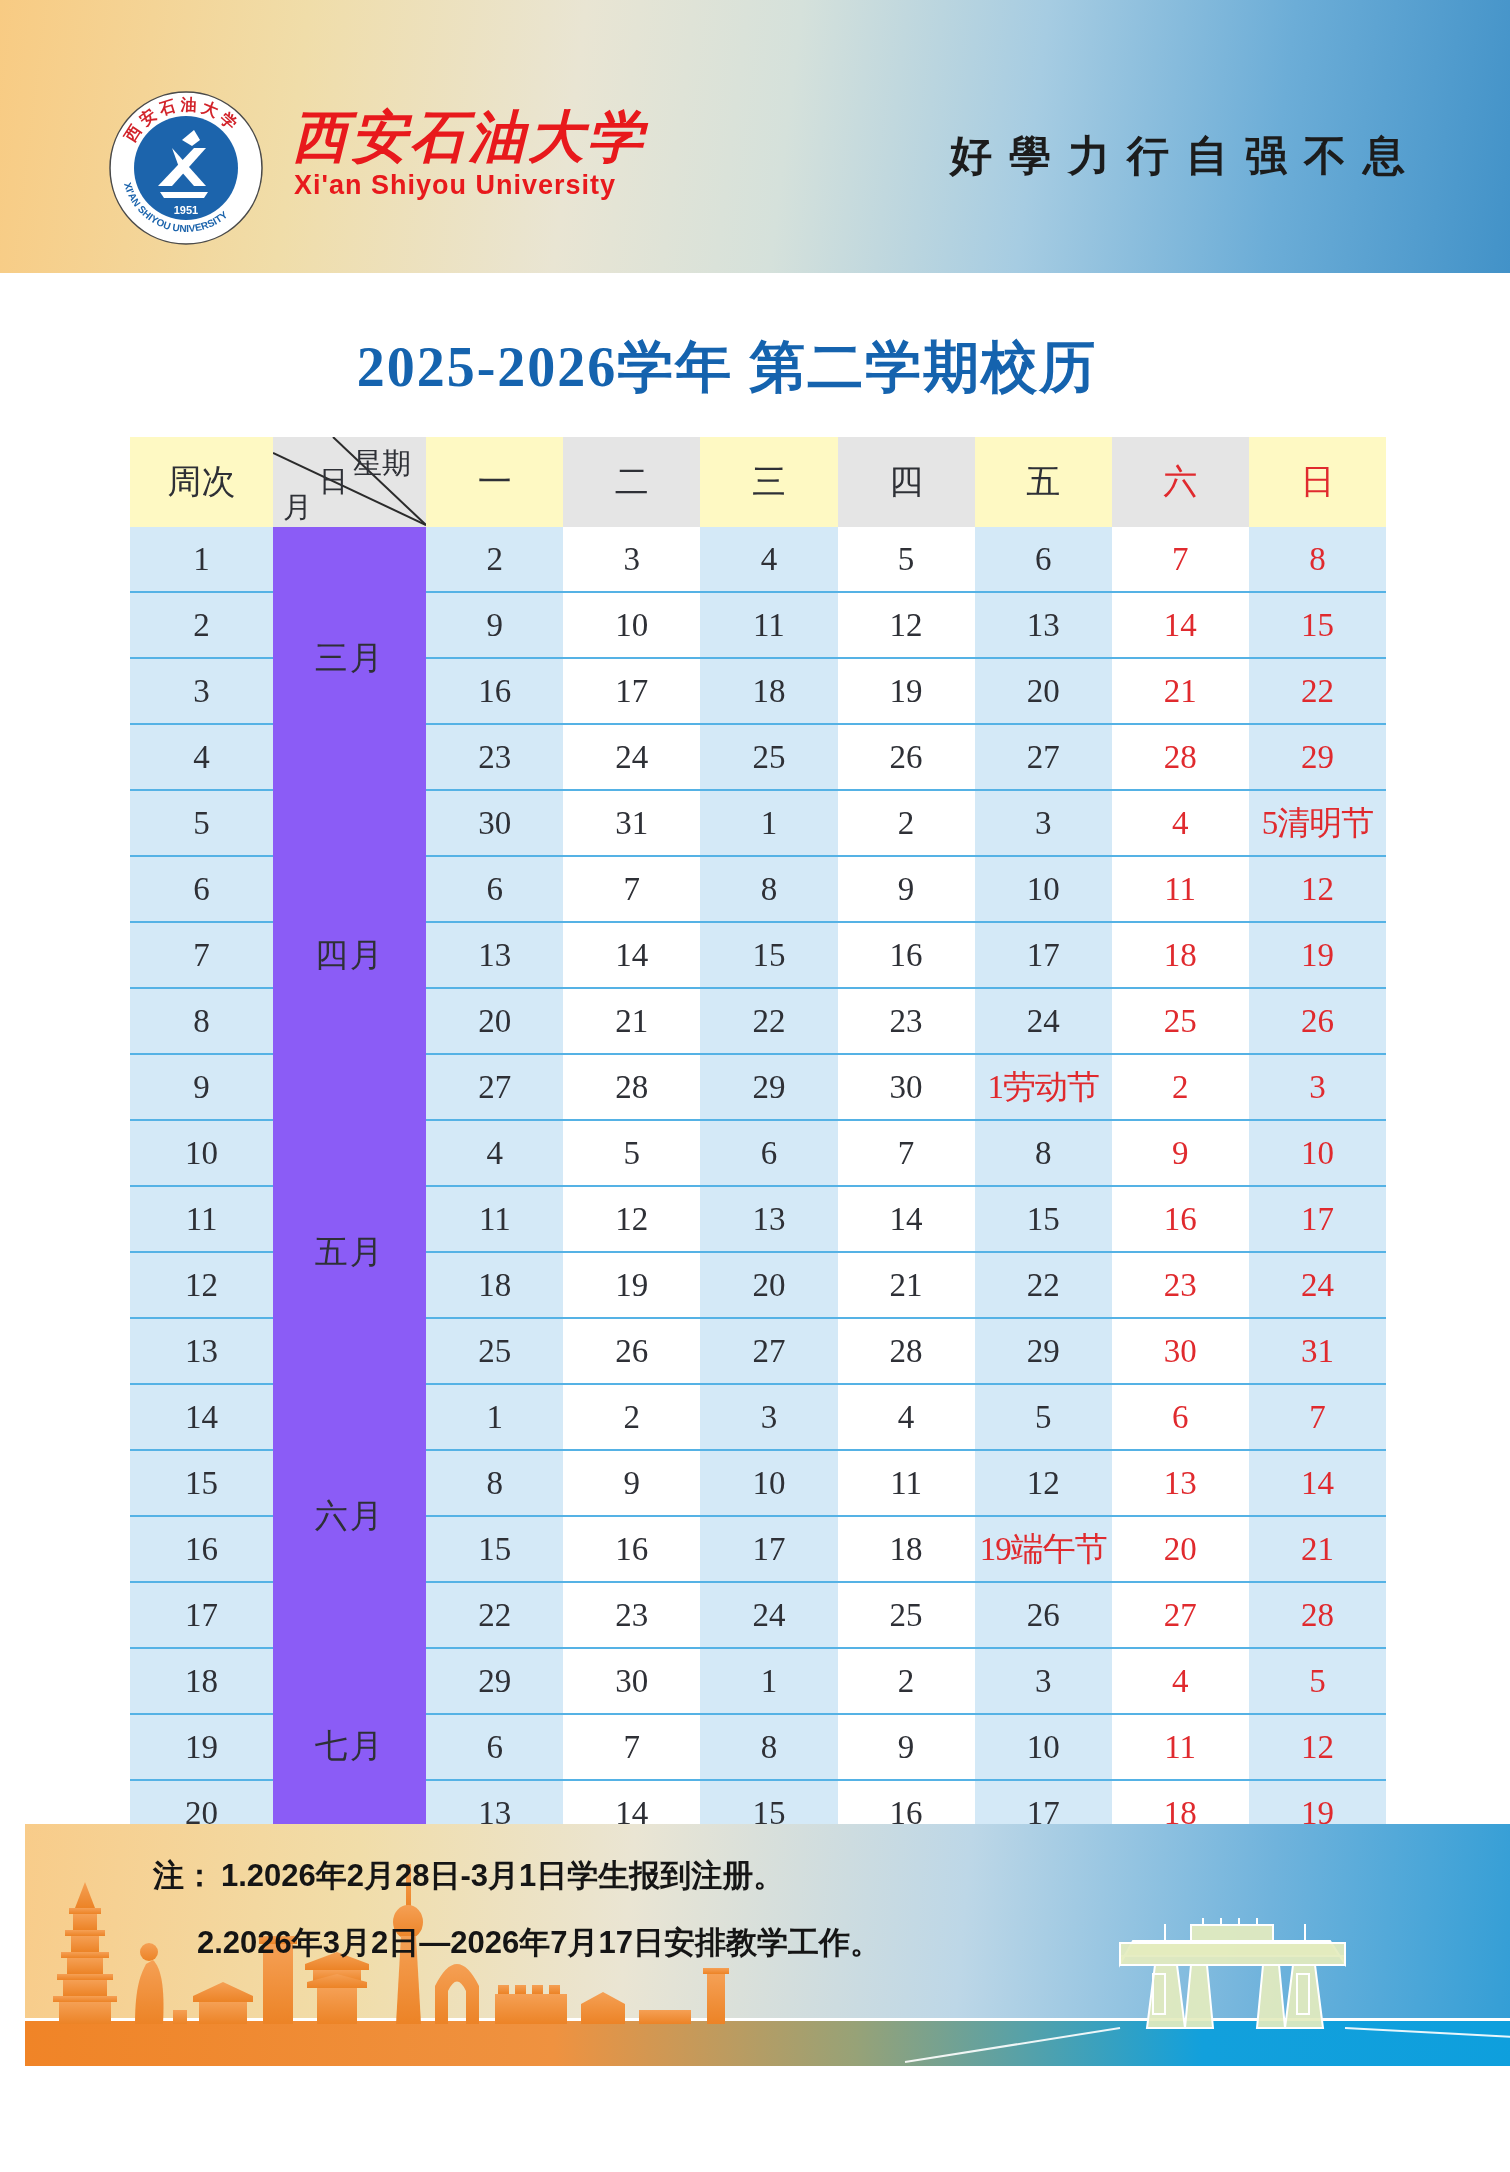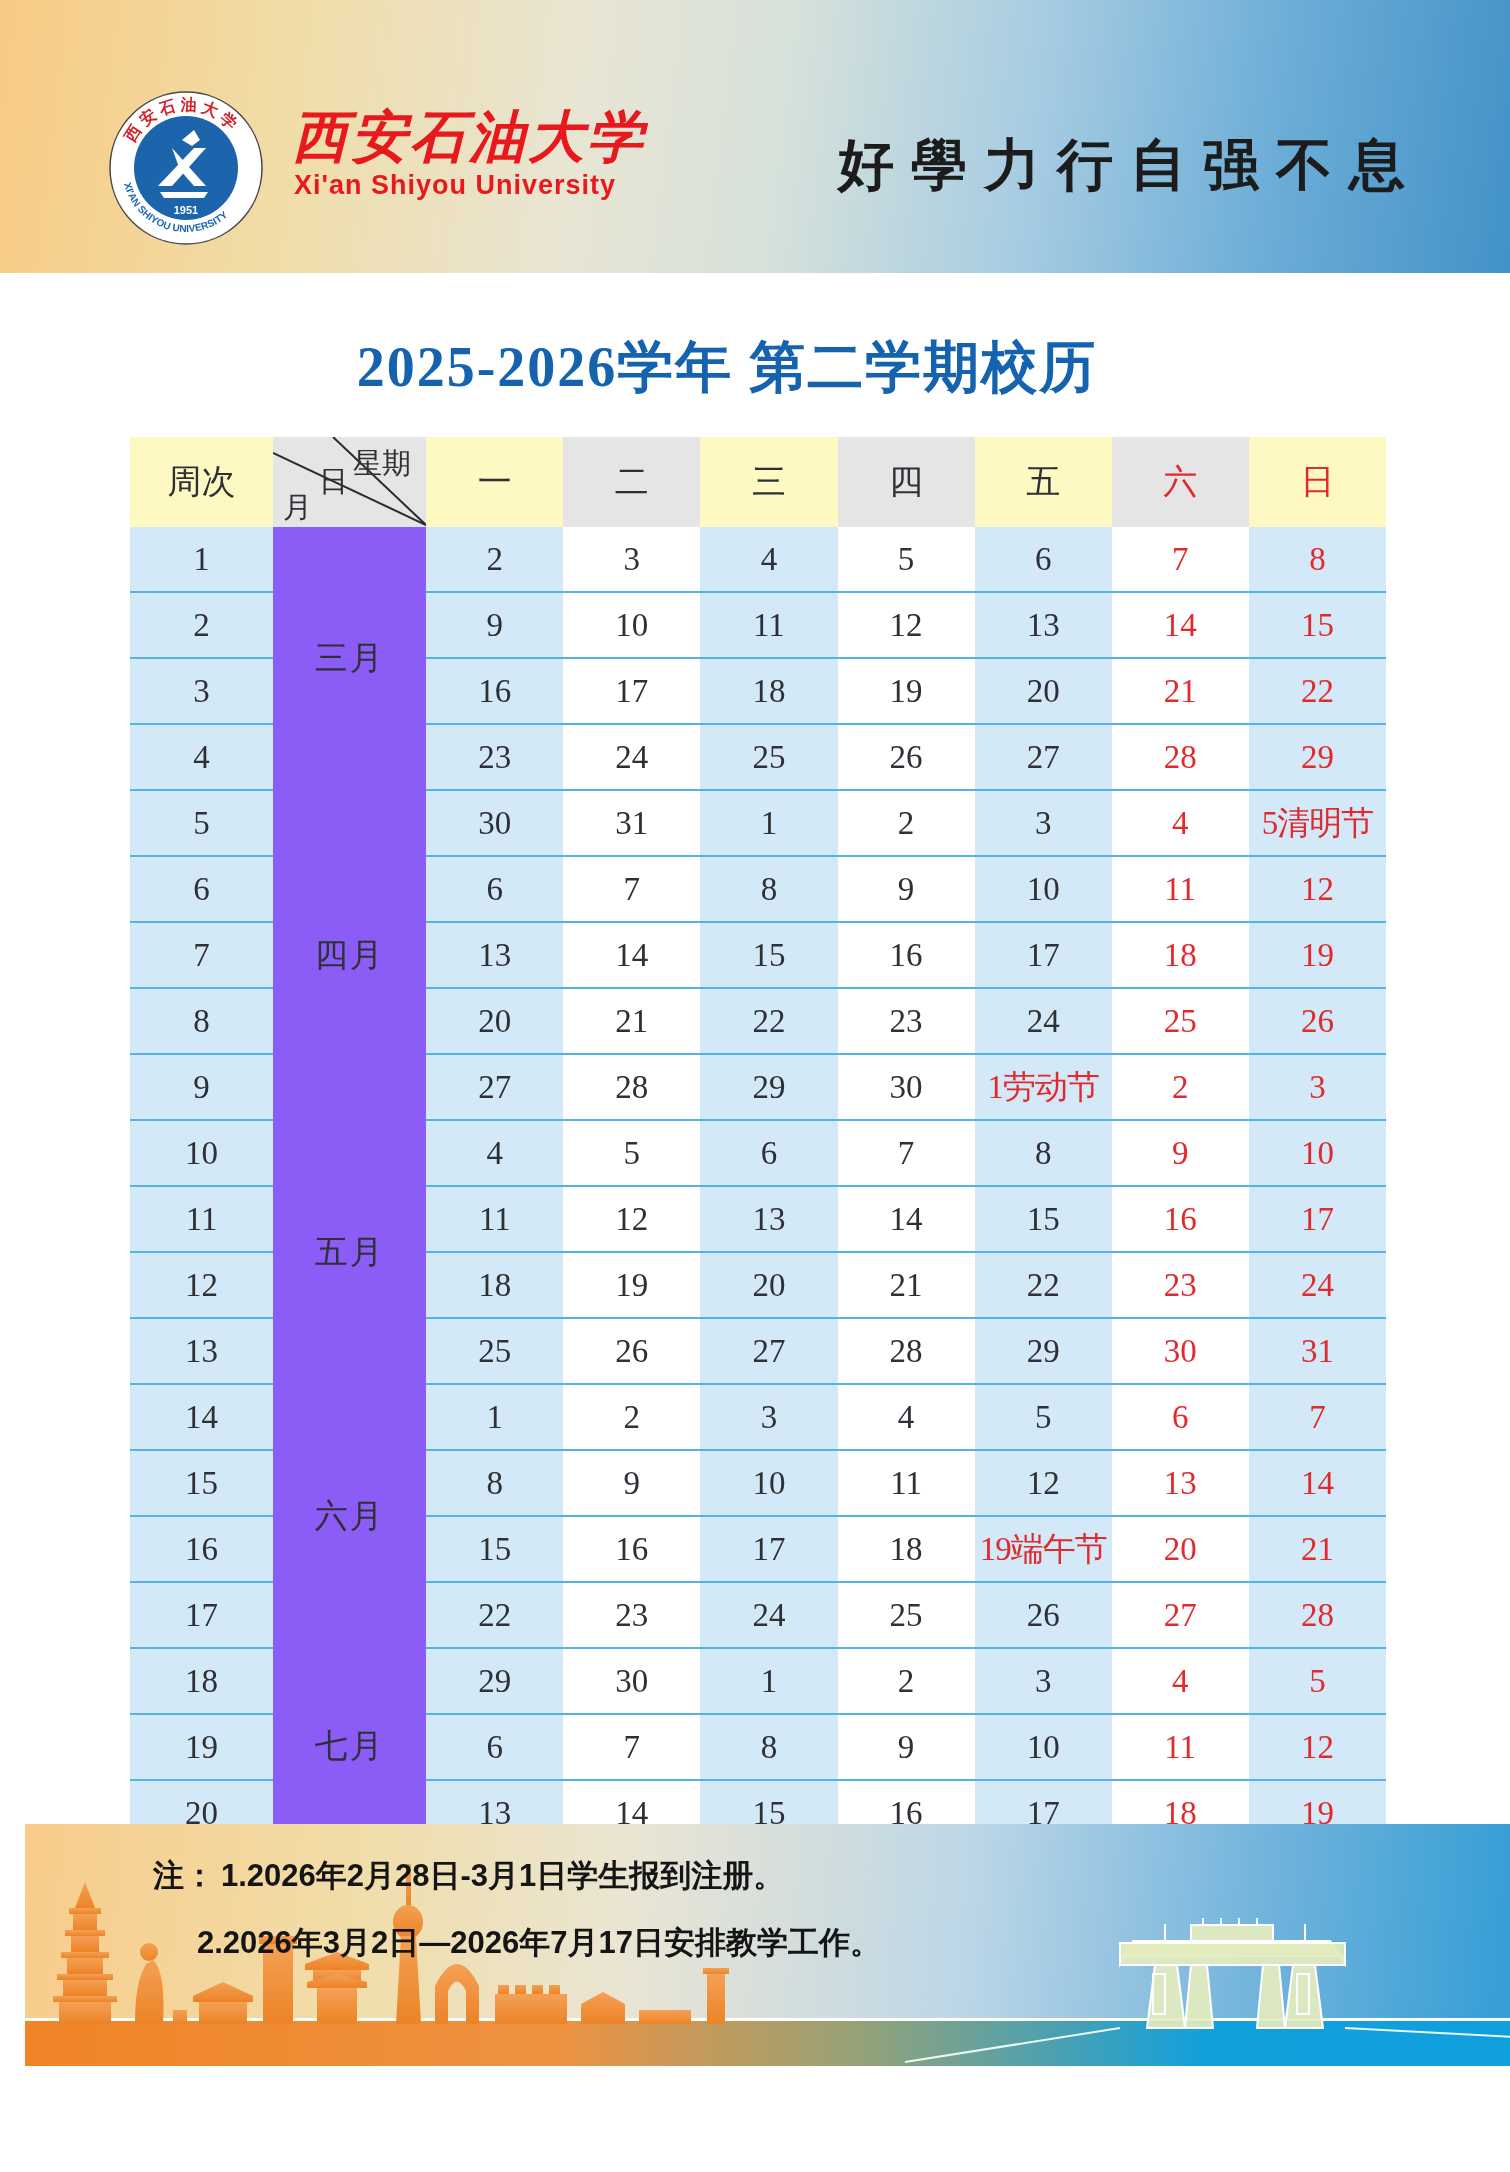--- a/index.html
+++ b/index.html
@@ -18,21 +18,21 @@
     font-size:56px;font-weight:bold;color:#E8191C;letter-spacing:3px;white-space:nowrap;
     font-style:italic;
   }
   .uni-name-en{
     position:absolute;left:294px;top:170px;
     font-size:27px;font-weight:bold;color:#E8191C;letter-spacing:1px;white-space:nowrap;
     font-family:"Liberation Sans","DejaVu Sans",sans-serif;
   }
   .motto{
     position:absolute;right:88px;top:128px;
-    font-size:56px;font-weight:bold;color:#1c1c1c;letter-spacing:17px;white-space:nowrap;
+    font-size:42px;font-weight:bold;color:#1c1c1c;letter-spacing:17px;white-space:nowrap;
   }
   
   .page-title{
     position:absolute;left:0;top:330px;width:1454px;text-align:center;
     font-size:56px;font-weight:bold;color:#1563AE;letter-spacing:2px;font-family:Liberation Serif, serif;
   }
   
   table.cal{
     position:absolute;left:130px;top:437px;width:1256px;
     border-collapse:collapse;table-layout:fixed;

